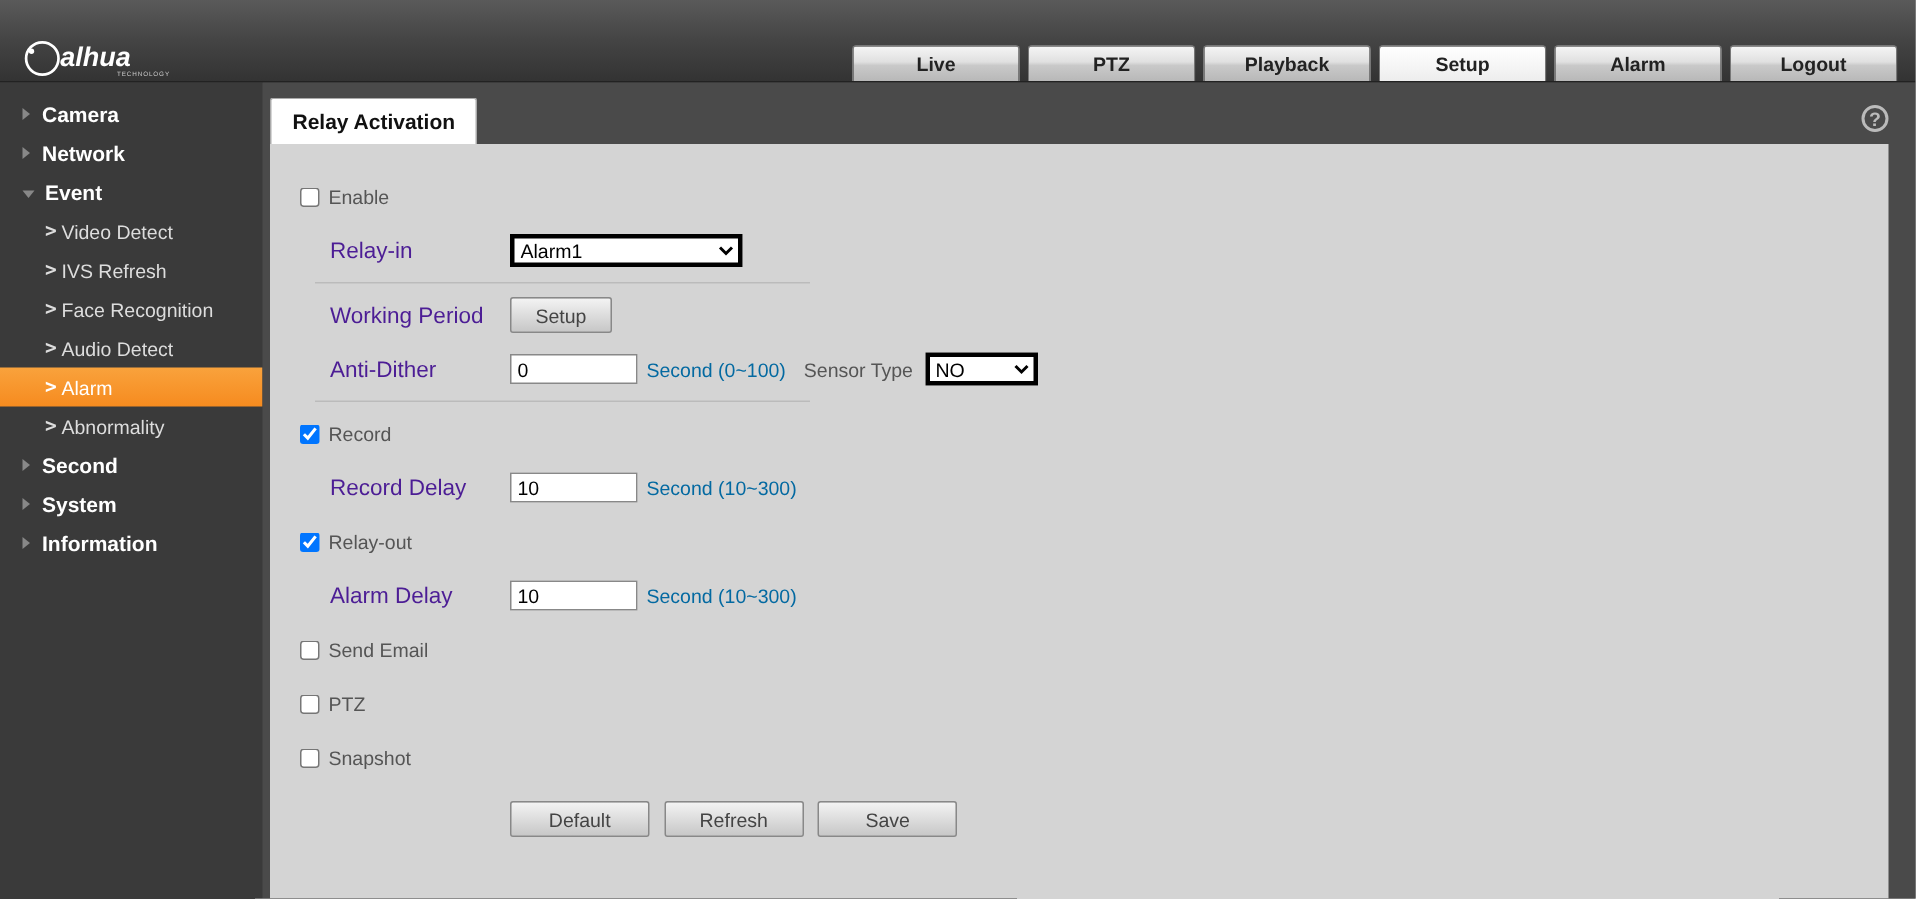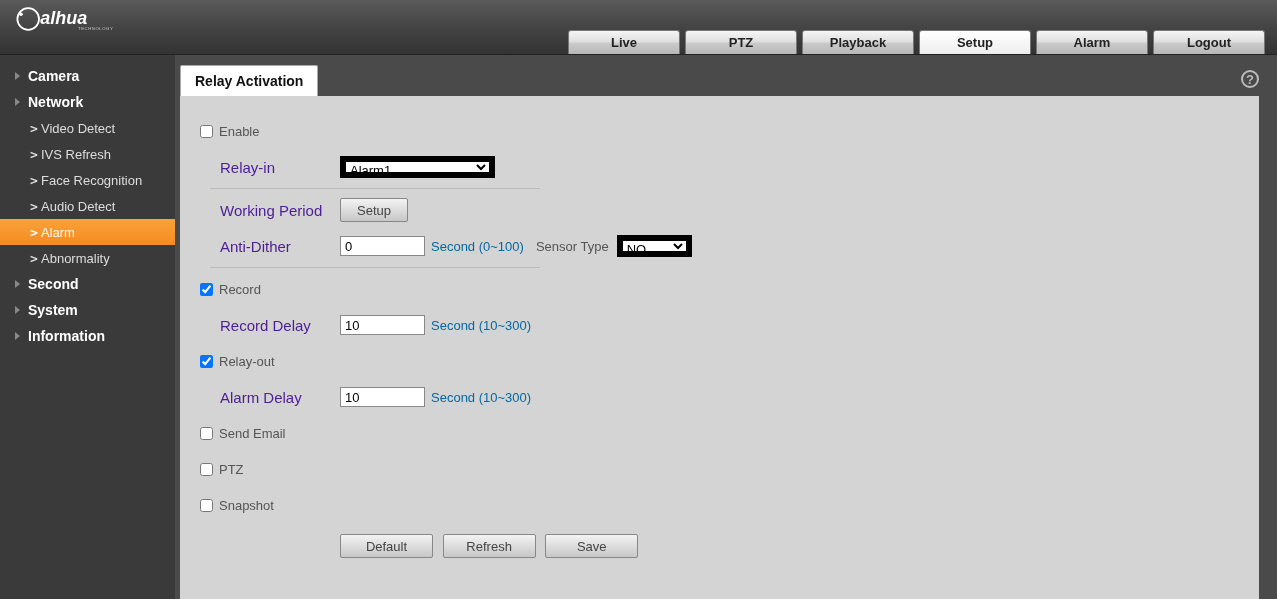--- a/index.html
+++ b/index.html
@@ -18,21 +18,21 @@
     display: flex;
     justify-content: space-between;
     align-items: flex-end;
     padding: 0 12px 0 15px;
     border-bottom: 1px solid #222;
   }
   .logo {
     display: flex;
     align-items: flex-start;
     color: #fff;
-    margin-bottom: 20px;
+    margin-bottom: 0;
   }
   .logo svg { height: 30px; width: 120px; }
   .topnav {
     display: flex;
     gap: 5px;
     margin-bottom: 0;
   }
   .topnav-item {
     width: 112px;
     height: 24px;
@@ -164,21 +164,21 @@
     color: #4c1d95;
     font-size: 15px;
     padding-left: 10px;
   }
   .chk { margin-right: 6px; }
   .chk-label { color: #555; font-size: 13px; }
   .sel {
     width: 155px;
     height: 22px;
     font-size: 13px;
-    border: 6px solid #000000;
+    border: 3px solid #000000;
     background: #fff;
   }
   .inp {
     width: 85px;
     height: 20px;
     border: 1px solid #888;
     padding: 0 4px;
     font-size: 13px;
     background: #fff;
   }
@@ -240,20 +240,24 @@
 <div class="body">
   <div class="sidebar">
     <div class="side-item">
       <span class="tri"></span>
       <span>Camera</span>
     </div>
     <div class="side-item">
       <span class="tri"></span>
       <span>Network</span>
     </div>
+    <div class="side-item expanded">
+      <span class="tri"></span>
+      <span>Event</span>
+    </div>
     <div class="side-sub">
       <span class="chev">&gt;</span>
       <span>Video Detect</span>
     </div>
     <div class="side-sub">
       <span class="chev">&gt;</span>
       <span>IVS Refresh</span>
     </div>
     <div class="side-sub">
       <span class="chev">&gt;</span>

